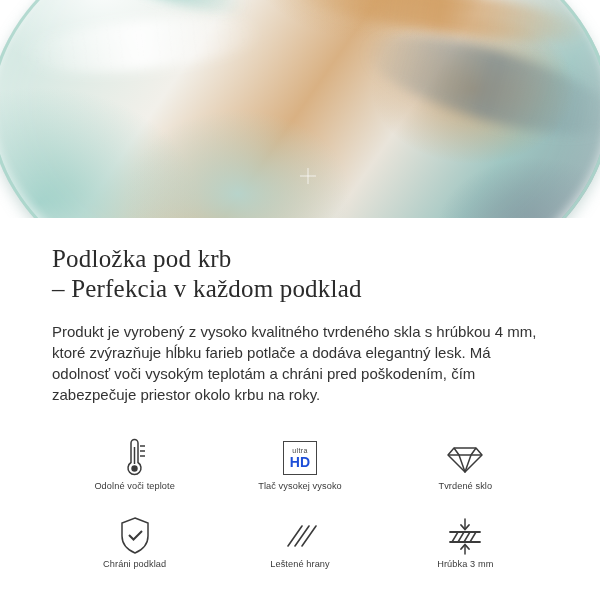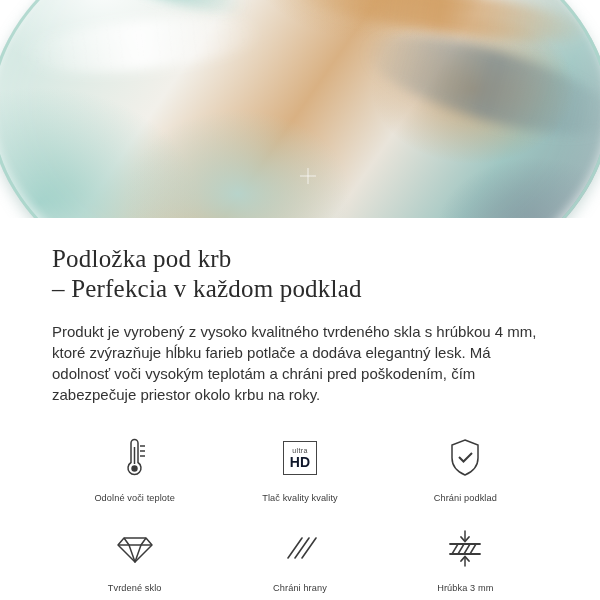--- a/index.html
+++ b/index.html
@@ -104,35 +104,35 @@
     align-items: center;
     padding: 6px 0 10px;
   }
   .feature-icon {
     height: 46px;
     display: flex;
     align-items: center;
     justify-content: center;
   }
   .feature-label {
-    margin-top: 12px;
+    margin-top: 0;
     font-size: 9.2px;
     color: #3a3a3a;
     text-align: center;
     letter-spacing: 0.1px;
   }
   .ultrahd {
     width: 34px; height: 34px;
     border: 1.6px solid #444;
     display: flex; flex-direction: column;
     align-items: center; justify-content: center;
     line-height: 1;
   }
   .ultrahd .u { font-size: 7px; letter-spacing: 0.4px; color: #444; }
-  .ultrahd .hd { font-size: 14px; font-weight: bold; color: #0f172a; margin-top: 1px; }
+  .ultrahd .hd { font-size: 14px; font-weight: bold; color: #1d4ed8; margin-top: 1px; }
 </style>
 </head>
 <body>
 
 <div id="page">
 
   <div class="hero">
     <div class="hero-bg">
       <div class="hero-streak s1"></div>
       <div class="hero-streak s5"></div>
@@ -170,53 +170,53 @@
         <div class="feature-label">Odolné voči teplote</div>
       </div>
 
       <div class="feature">
         <div class="feature-icon">
           <div class="ultrahd">
             <span class="u">ultra</span>
             <span class="hd">HD</span>
           </div>
         </div>
-        <div class="feature-label">Tlač kvality kvality</div>
-      </div>
-
-      <div class="feature">
-        <div class="feature-icon">
-          <svg width="40" height="44" viewBox="0 0 40 44" fill="none" stroke="#3b3b3b" stroke-width="1.5">
-            <path d="M20 4 L33 9 v13c0 9-6 14-13 17-7-3-13-8-13-17V9z"></path>
-            <path d="M14 21 l4.5 4.5 L27 17" stroke-width="2"></path>
-          </svg>
-        </div>
-        <div class="feature-label">Chráni podklad</div>
+        <div class="feature-label">Tlač vysokej vysoko</div>
       </div>
 
       <div class="feature">
         <div class="feature-icon">
           <svg width="44" height="40" viewBox="0 0 44 40" fill="none" stroke="#3b3b3b" stroke-width="1.5" stroke-linejoin="round">
             <path d="M11 10 L33 10 L39 17 L22 34 L5 17 Z"></path>
             <path d="M5 17 H39"></path>
             <path d="M11 10 L16 17 L22 34 L28 17 L33 10"></path>
           </svg>
         </div>
         <div class="feature-label">Tvrdené sklo</div>
       </div>
 
       <div class="feature">
         <div class="feature-icon">
+          <svg width="40" height="44" viewBox="0 0 40 44" fill="none" stroke="#3b3b3b" stroke-width="1.5">
+            <path d="M20 4 L33 9 v13c0 9-6 14-13 17-7-3-13-8-13-17V9z"></path>
+            <path d="M14 21 l4.5 4.5 L27 17" stroke-width="2"></path>
+          </svg>
+        </div>
+        <div class="feature-label">Chráni podklad</div>
+      </div>
+
+      <div class="feature">
+        <div class="feature-icon">
           <svg width="40" height="40" viewBox="0 0 40 40" fill="none" stroke="#3b3b3b" stroke-width="1.6" stroke-linecap="round">
             <line x1="8" y1="30" x2="22" y2="10"></line>
             <line x1="15" y1="30" x2="29" y2="10"></line>
             <line x1="22" y1="30" x2="36" y2="10"></line>
           </svg>
         </div>
-        <div class="feature-label">Chráni hrany</div>
+        <div class="feature-label">Leštené hrany</div>
       </div>
 
       <div class="feature">
         <div class="feature-icon">
           <svg width="46" height="42" viewBox="0 0 46 42" fill="none" stroke="#3b3b3b" stroke-width="1.5" stroke-linecap="round">
             <line x1="23" y1="4" x2="23" y2="13"></line>
             <path d="M19 10 L23 14.5 L27 10" stroke-width="1.8"></path>
             <line x1="8" y1="17" x2="38" y2="17" stroke-width="1.8"></line>
             <line x1="8" y1="27" x2="38" y2="27" stroke-width="1.8"></line>
             <line x1="10" y1="27" x2="16" y2="17"></line>

